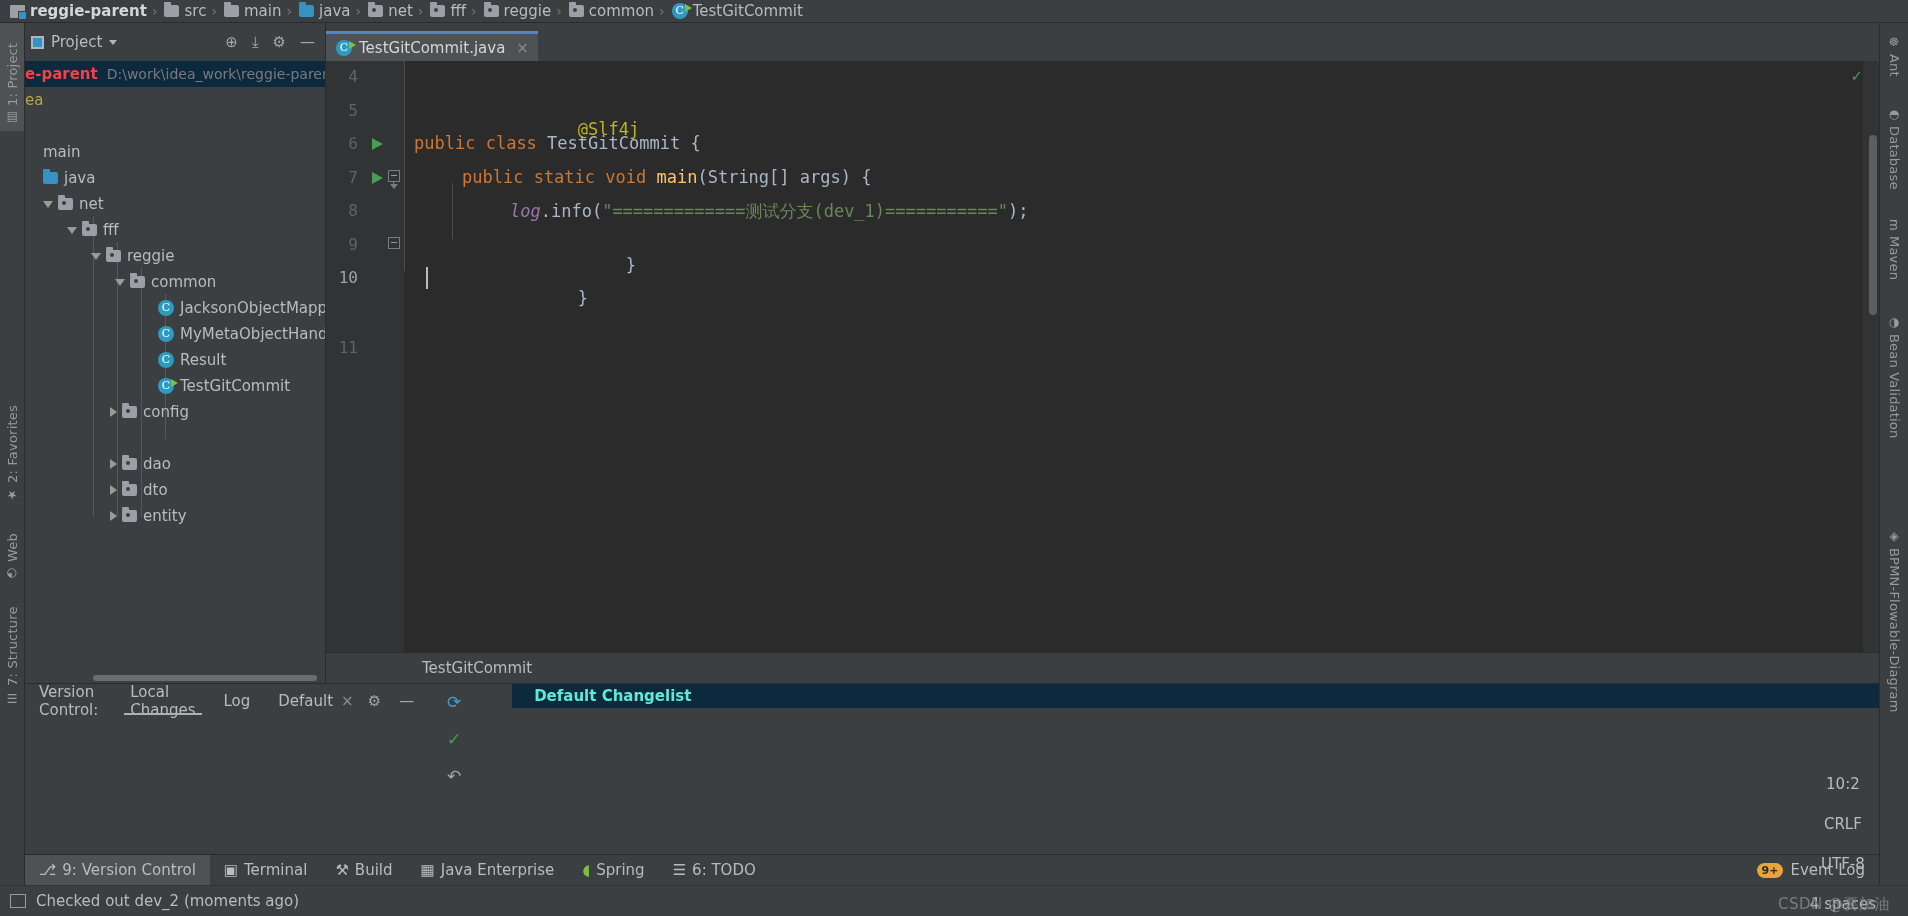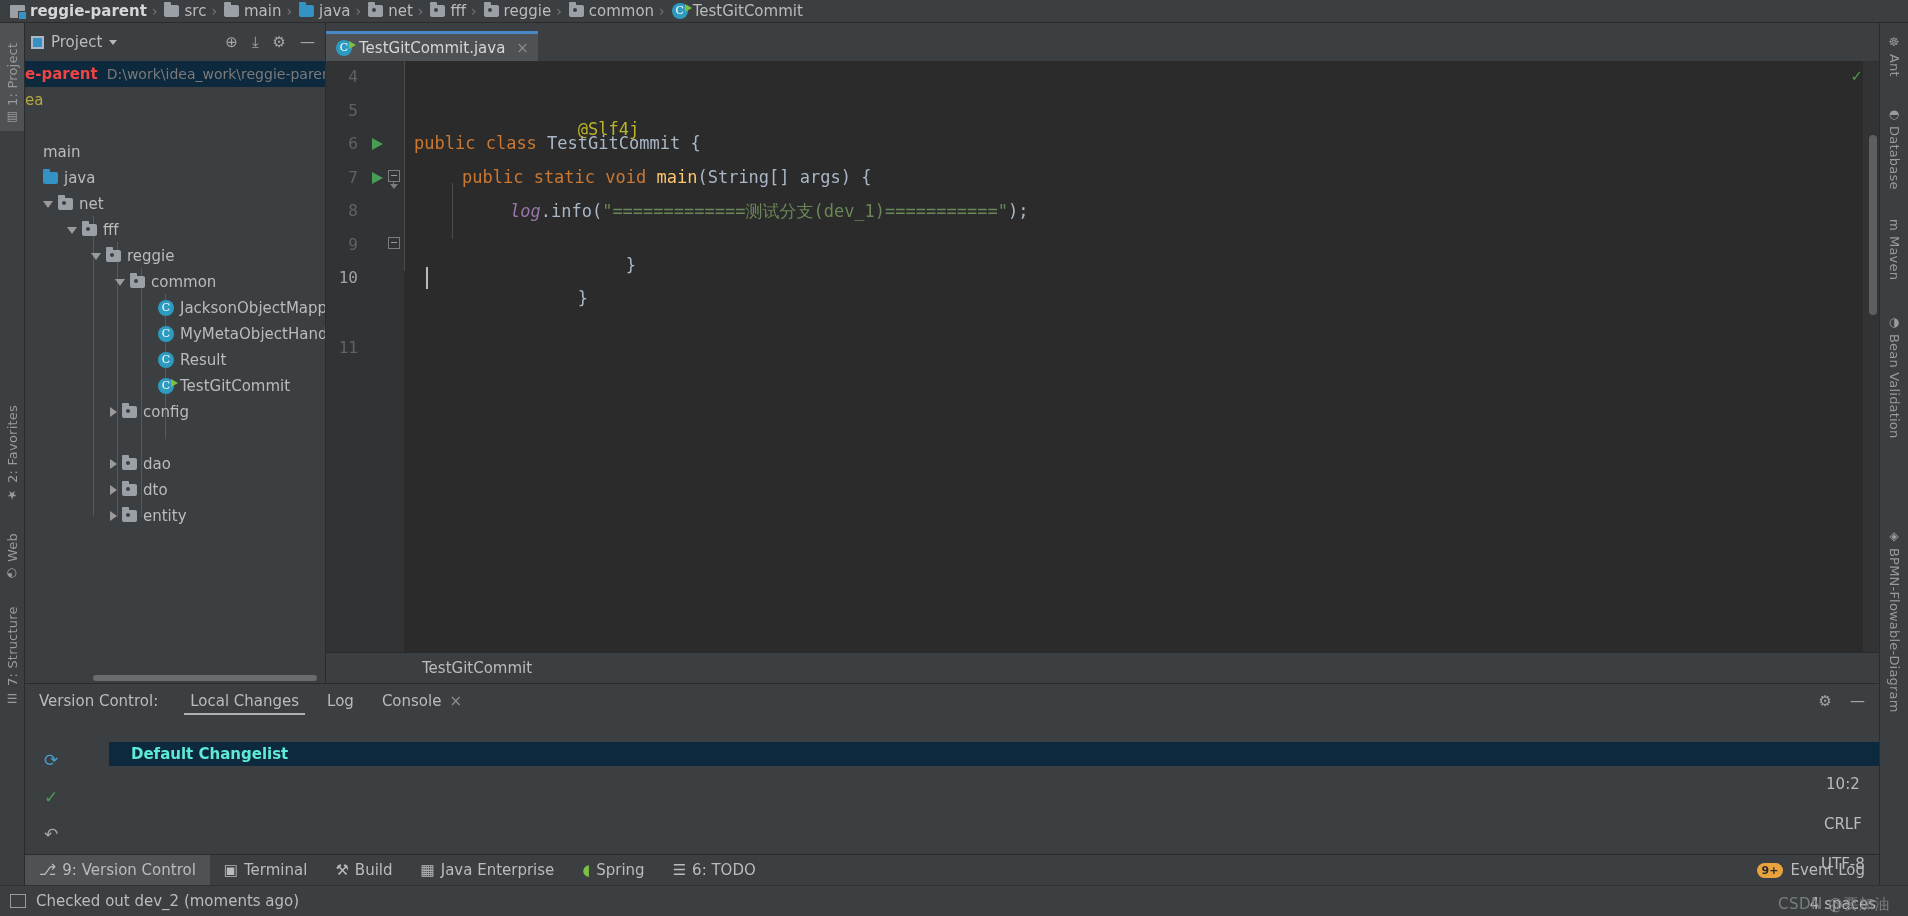--- a/index.html
+++ b/index.html
@@ -104,21 +104,21 @@
   .caret-bar{position:absolute;width:2px;background:#bbbbbb;}
 
   .markbar{position:absolute;right:0;top:0;bottom:0;width:16px;background:#313335;}
   .okmark{position:absolute;right:16px;top:6px;color:#499c54;font-size:15px;}
   .vscroll{position:absolute;right:2px;width:8px;background:#5c5f61;border-radius:4px;}
 
   .breadfoot{height:30px;flex:0 0 30px;background:#3c3f41;border-top:1px solid #2b2b2b;
              display:flex;align-items:center;padding-left:96px;font-size:15px;color:#bbbbbb;}
 
   
-  .vcwin{flex:0 0 170px;display:flex;flex-direction:column;background:#3c3f41;border-top:1px solid #2b2b2b;gap:24px;}
+  .vcwin{flex:0 0 170px;display:flex;flex-direction:row;background:#3c3f41;border-top:1px solid #2b2b2b;}
   .vchdr{height:34px;flex:0 0 34px;display:flex;align-items:center;padding-left:14px;gap:0;}
   .vclabel{font-size:15px;color:#bbbbbb;margin-right:18px;}
   .vctab{font-size:15px;color:#bbbbbb;padding:0 14px;height:34px;display:flex;align-items:center;position:relative;}
   .vctab.sel:after{content:"";position:absolute;left:8px;right:8px;bottom:3px;height:2px;background:#b0b0b0;}
   .vctab .x{margin-left:8px;color:#8d8d8d;}
   .vchdr .right{margin-left:auto;display:flex;align-items:center;gap:18px;padding-right:14px;color:#a6a6a6;font-size:15px;}
   .vcbody{flex:1 1 auto;display:flex;min-height:0;}
   .vctools{width:52px;flex:0 0 52px;display:flex;flex-direction:column;align-items:center;gap:17px;padding-top:8px;}
   .vctools .ti{font-size:17px;color:#a6a6a6;}
   .vclist{flex:1 1 auto;position:relative;}
@@ -415,21 +415,21 @@
       <div class="vcwin">
         <div class="vchdr">
           <span class="vclabel">Version Control:</span>
           <div class="vctab sel">
             <span>Local Changes</span>
           </div>
           <div class="vctab">
             <span>Log</span>
           </div>
           <div class="vctab">
-            <span>Console</span>
+            <span>Default</span>
             <span class="x">×</span>
           </div>
           <div class="right">
             <span>⚙</span>
             <span>—</span>
           </div>
         </div>
         <div class="vcbody">
           <div class="vctools">
             <span class="ti" style="color:#4a9bd1;">⟳</span>

